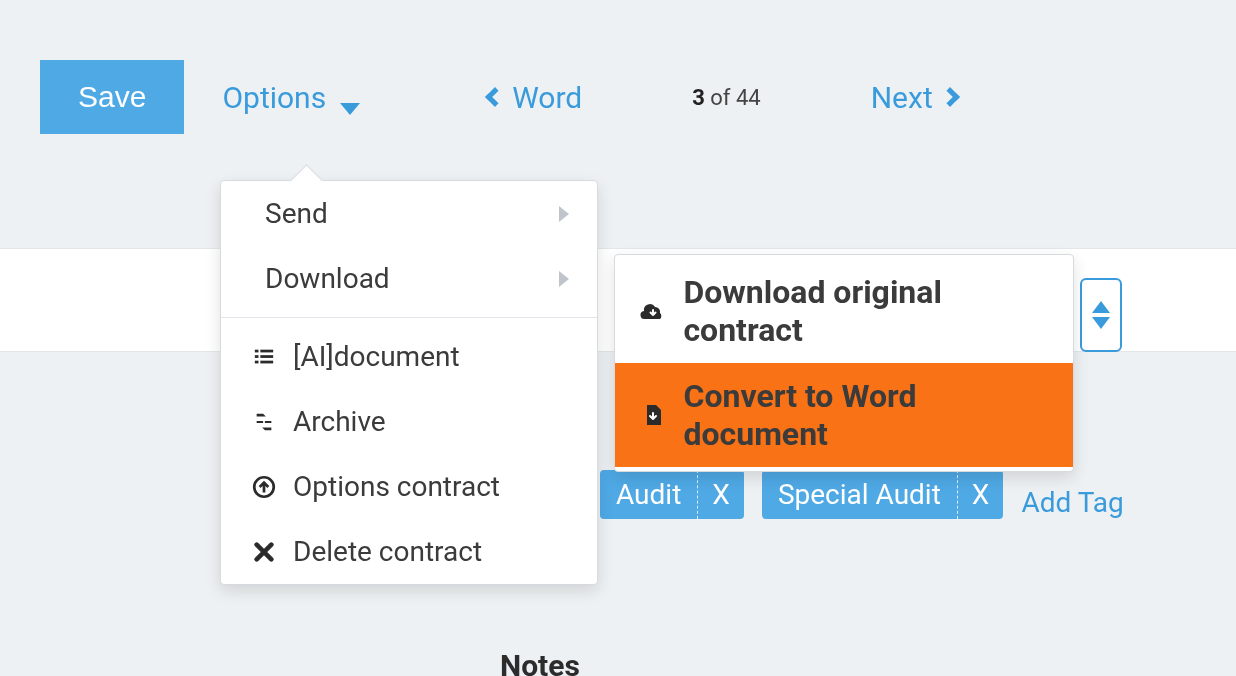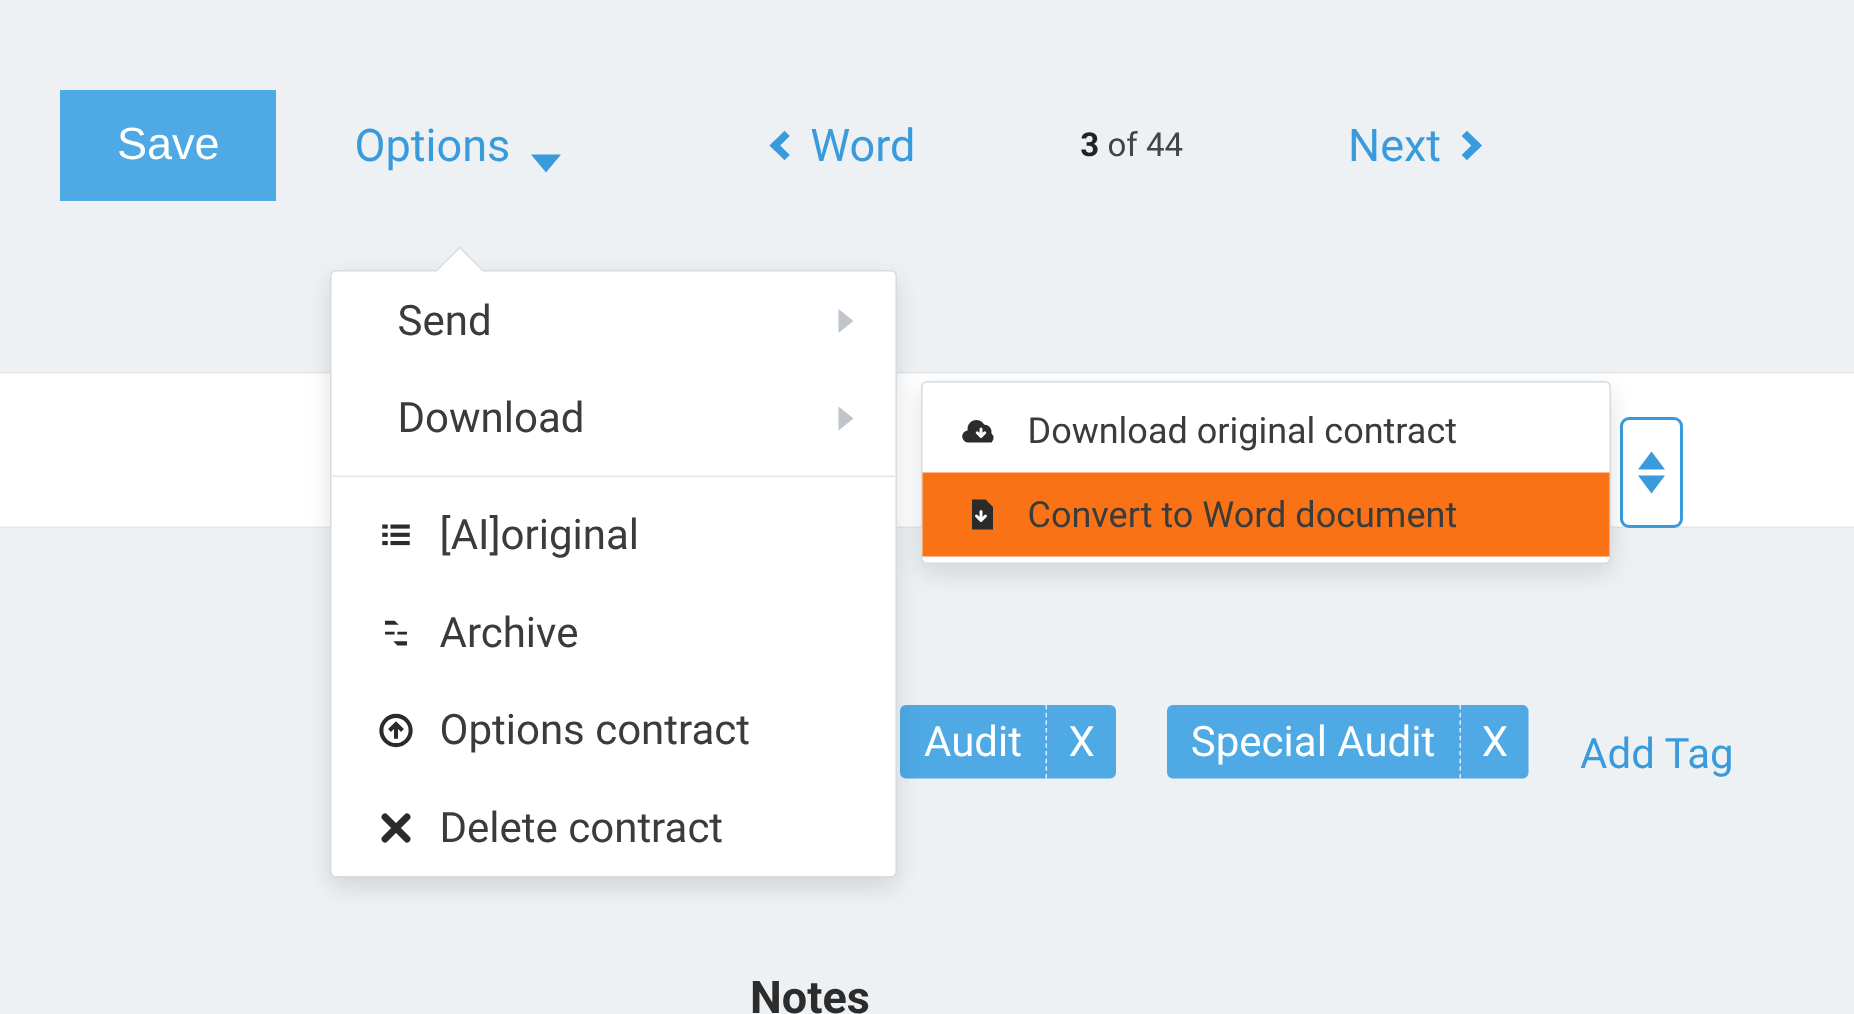--- a/index.html
+++ b/index.html
@@ -10,21 +10,21 @@
     height: 676px;
     position: relative;
     overflow: hidden;
   }
 
   
   .toolbar {
     display: flex;
     align-items: center;
     padding: 60px 40px 40px 40px;
-    gap: 32px;
+    gap: 18px;
   }
 
   .btn-primary {
     background: #4fa9e5;
     color: #fff;
     border: none;
     font-size: 30px;
     font-weight: 400;
     padding: 20px 38px;
     cursor: pointer;
@@ -118,21 +118,21 @@
     border-top: 12px solid #3a9bdc;
   }
 
   
   .tags-row {
     position: absolute;
     top: 470px;
     left: 600px;
     display: flex;
     align-items: center;
-    gap: 34px;
+    gap: 18px;
   }
   .tag {
     display: flex;
     align-items: stretch;
     background: #4fa9e5;
     color: #fff;
     font-size: 28px;
     border-radius: 4px;
     overflow: hidden;
   }
@@ -208,23 +208,24 @@
     border-radius: 4px;
     box-shadow: 0 6px 16px rgba(0,0,0,0.12);
     z-index: 20;
     padding: 4px 0;
   }
   .fly-item {
     display: flex;
     align-items: center;
     gap: 16px;
     padding: 14px 24px;
-    font-size: 24px;
+    font-size: 32px;
     color: #3b3b3b;
     cursor: pointer;
+    font-weight: bold;
   }
   .fly-item.hover { background: #f97316; }
   .fly-icon { width: 30px; height: 28px; display:inline-flex; align-items:center; justify-content:center; color:#2b2b2b; }
 
   
   .notes-stub {
     position: absolute;
     left: 500px;
     top: 648px;
     font-size: 30px;
@@ -291,21 +292,21 @@
     <span class="dd-icon">
       <svg viewBox="0 0 24 24" width="26" height="22" fill="currentColor">
           <rect x="2" y="4" width="4" height="3"></rect>
           <rect x="8" y="4" width="14" height="3"></rect>
           <rect x="2" y="10" width="4" height="3"></rect>
           <rect x="8" y="10" width="14" height="3"></rect>
           <rect x="2" y="16" width="4" height="3"></rect>
           <rect x="8" y="16" width="14" height="3"></rect>
         </svg>
     </span>
-    <span>[AI]original</span>
+    <span>[AI]document</span>
   </div>
   <div class="dd-item">
     <span class="dd-icon">
       <svg viewBox="0 0 24 24" width="26" height="22" fill="currentColor">
           <path d="M4 6h10l-3-3H4zM20 18H10l3 3h7zM4 11h7v2H4zM13 11h7v2h-7z"></path>
         </svg>
     </span>
     <span>Archive</span>
   </div>
   <div class="dd-item">

